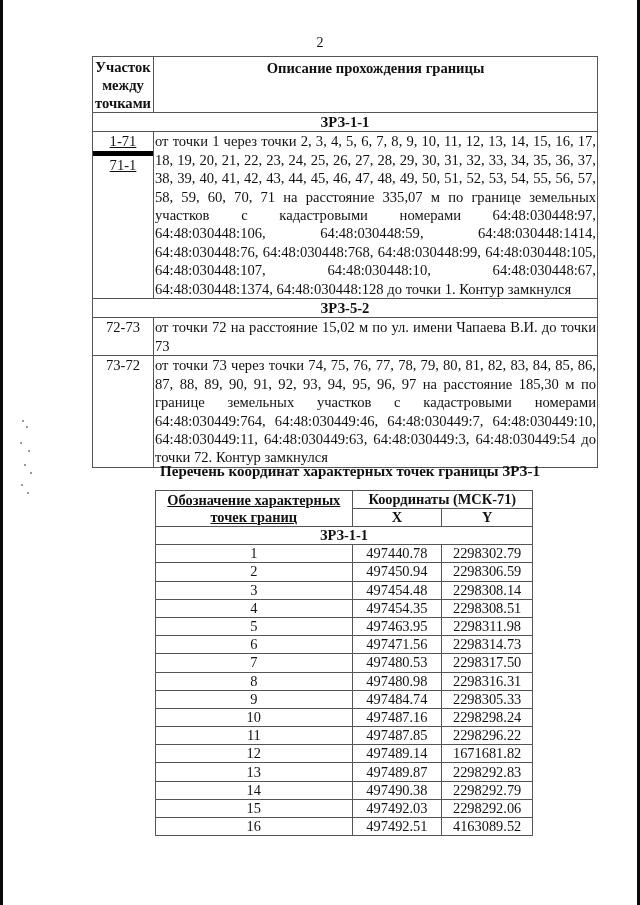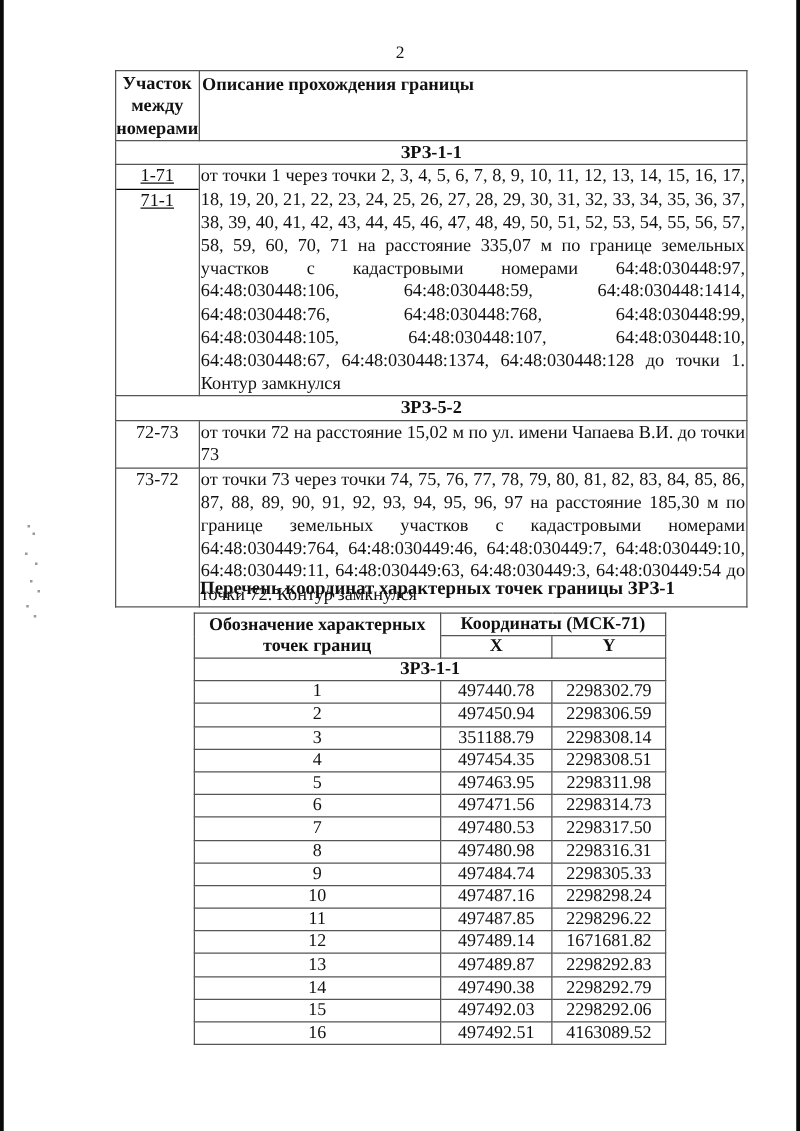--- a/index.html
+++ b/index.html
@@ -19,36 +19,36 @@
   }
 
   table { border-collapse: collapse; position: absolute; font-family: "Liberation Serif", serif; }
   td, th { border: 1px solid #555; padding: 0 2px; }
 
   
   .tbl-boundary { left: 92px; top: 56px; width: 506px; font-size: 14.6px; line-height: 18.4px; }
   .tbl-boundary .c1 { width: 60px; text-align: center; vertical-align: top; padding: 0; }
   .tbl-boundary th { font-weight: bold; vertical-align: top; }
   .tbl-boundary th.c1 { line-height: 18px; padding-top: 1px; }
-  .tbl-boundary th.c2 { text-align: left; padding-top: 2px; font-size: 14.6px; }
+  .tbl-boundary th.c2 { text-align: center; padding-top: 2px; font-size: 14.6px; }
   .tbl-boundary .section { text-align: center; font-weight: bold; height: 18px; }
   .tbl-boundary .desc { text-align: justify; padding: 0 1px; }
   .sub { display: block; text-decoration: underline; }
-  .sub + .sub { border-top: 1px solid #000000; }
+  .sub + .sub { border-top: 5px solid #000000; }
 
   .coords-title {
     position: absolute; top: 463px; left: 0; width: 700px; text-align: center;
     font-family: "Liberation Serif", serif; font-weight: bold; font-size: 15px;
   }
 
   
   .tbl-coords { left: 155px; top: 490px; width: 378px; font-size: 14.4px; line-height: 17px; }
   .tbl-coords th { font-weight: bold; text-align: center; padding: 0; }
   .tbl-coords td { text-align: center; padding: 0; height: 17.2px; }
-  .tbl-coords .col-name { width: 197px; }
+  .tbl-coords .col-name { width: 197px; text-decoration: underline; }
   .tbl-coords .col-x { width: 89px; }
   .tbl-coords .col-y { width: 90px; }
   .tbl-coords .section { font-weight: bold; }
 </style>
 </head>
 <body>
 
 <div class="edge-left"></div>
 <div class="edge-right"></div>
 <div class="specks">
@@ -60,21 +60,21 @@
     <i style="left:12px;top:52px"></i>
   <i style="left:3px;top:64px"></i>
     <i style="left:9px;top:72px"></i>
 </div>
 
 <div class="page-number">2</div>
 
 <table class="tbl-boundary">
   <tbody>
       <tr>
-    <th class="c1">Участок между номерами</th>
+    <th class="c1">Участок между точками</th>
     <th class="c2">Описание прохождения границы</th>
   </tr>
   <tr>
     <td colspan="2" class="section">ЗРЗ-1-1</td>
   </tr>
   <tr>
     <td class="c1">
       <span class="sub">1-71</span>
       <span class="sub">71-1</span>
     </td>
@@ -114,21 +114,21 @@
         <td>497440.78</td>
         <td>2298302.79</td>
       </tr>
   <tr>
         <td>2</td>
         <td>497450.94</td>
         <td>2298306.59</td>
       </tr>
   <tr>
         <td>3</td>
-        <td>351188.79</td>
+        <td>497454.48</td>
         <td>2298308.14</td>
       </tr>
   <tr>
         <td>4</td>
         <td>497454.35</td>
         <td>2298308.51</td>
       </tr>
   <tr>
         <td>5</td>
         <td>497463.95</td>

